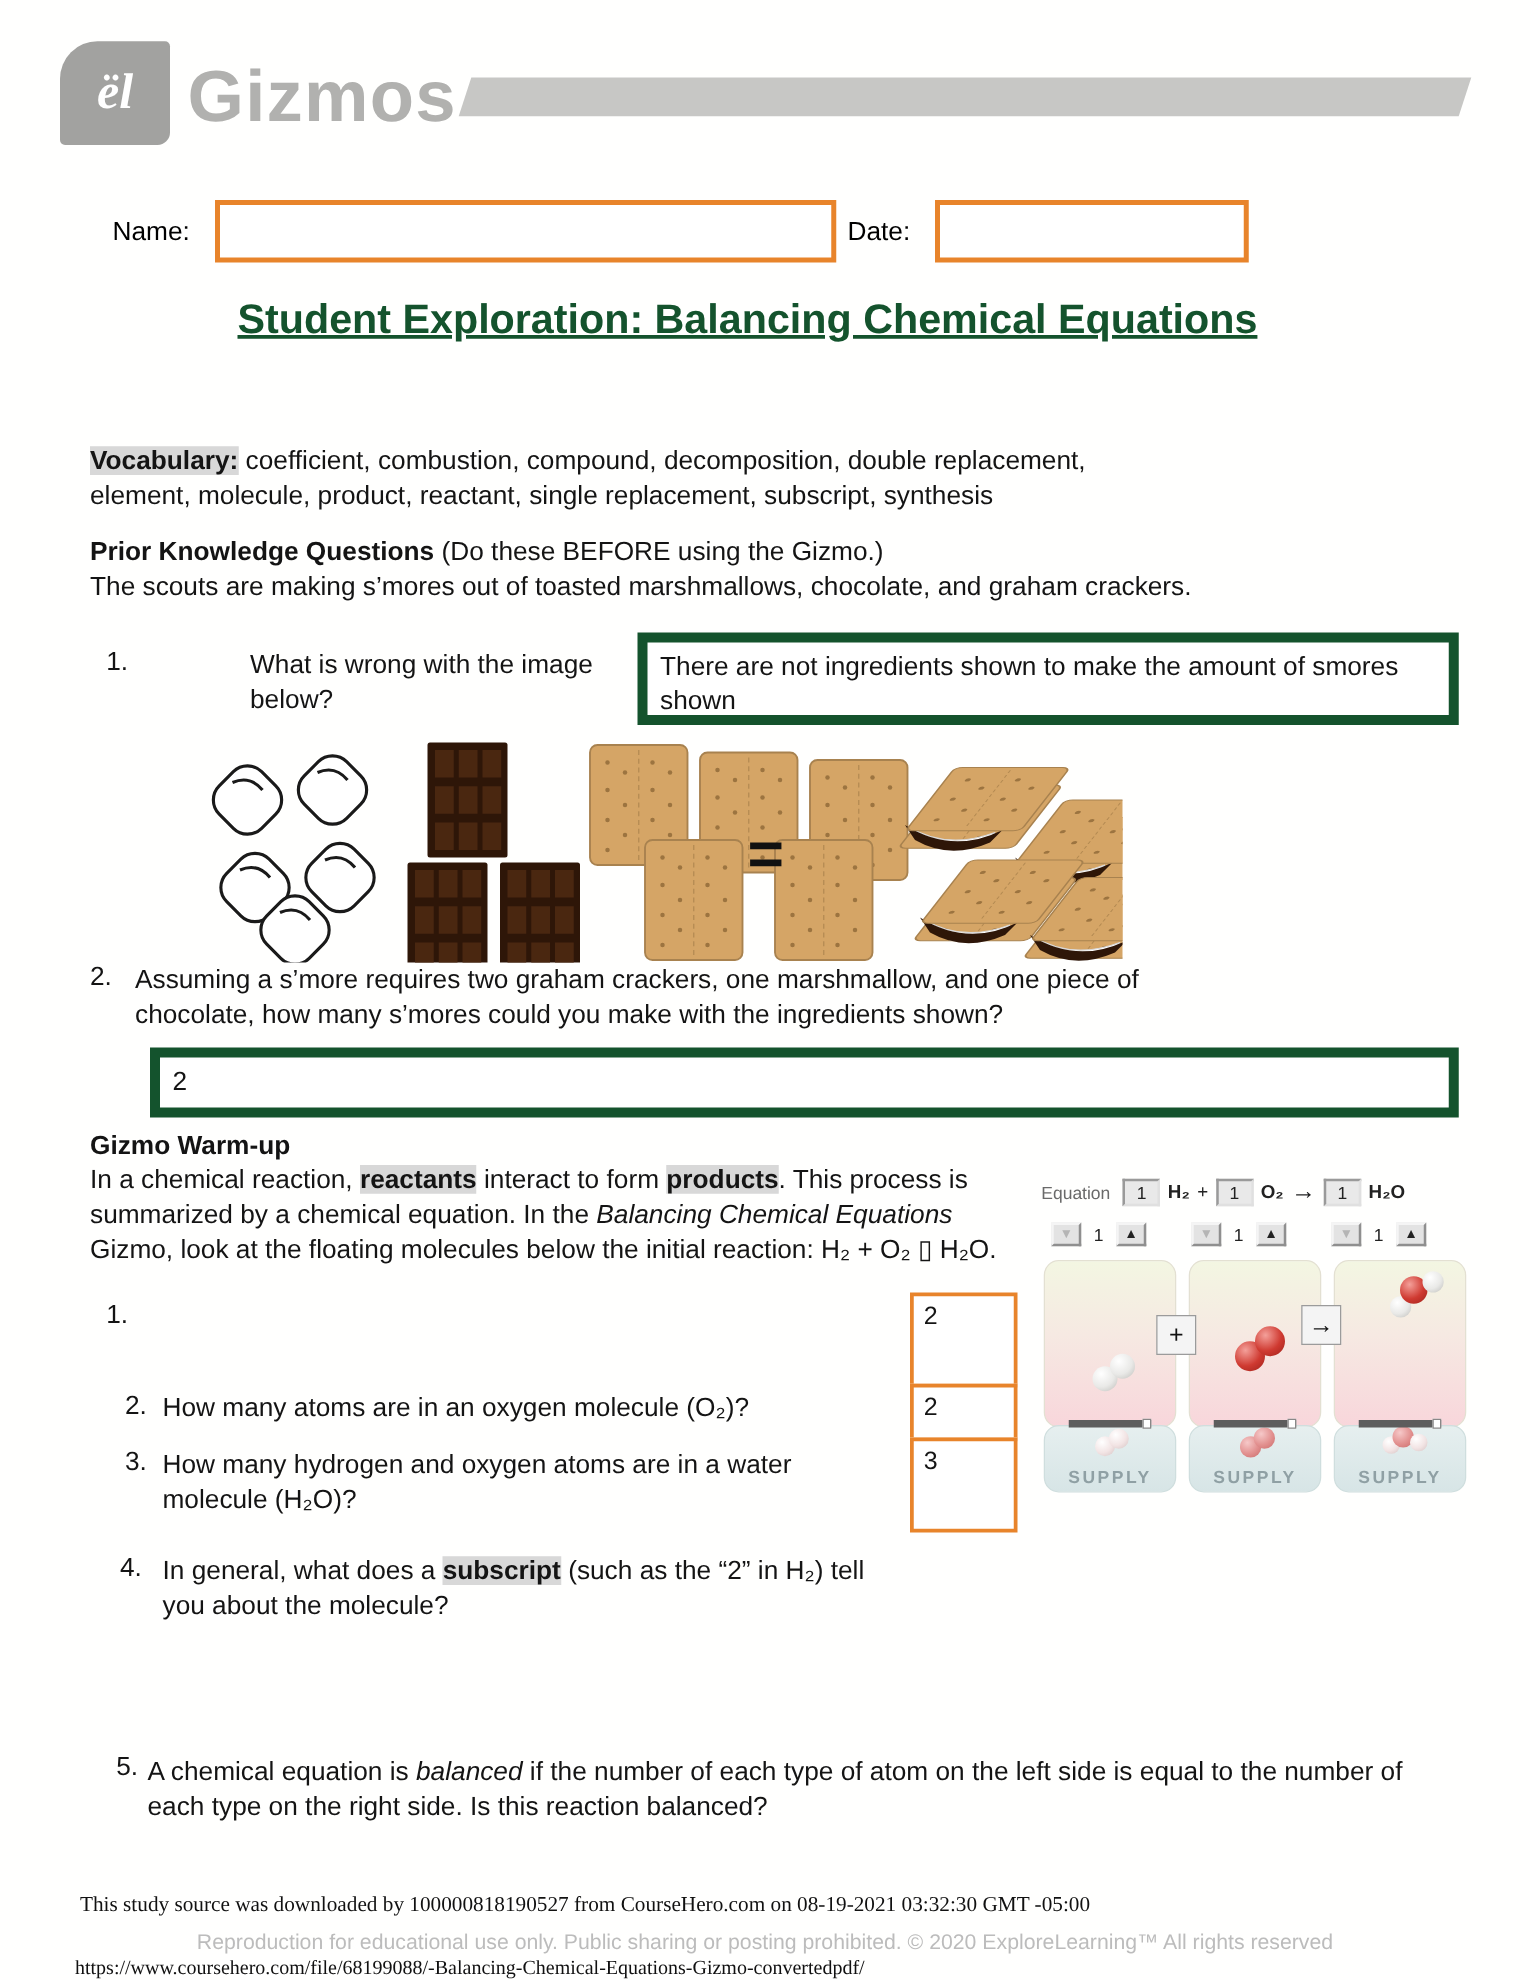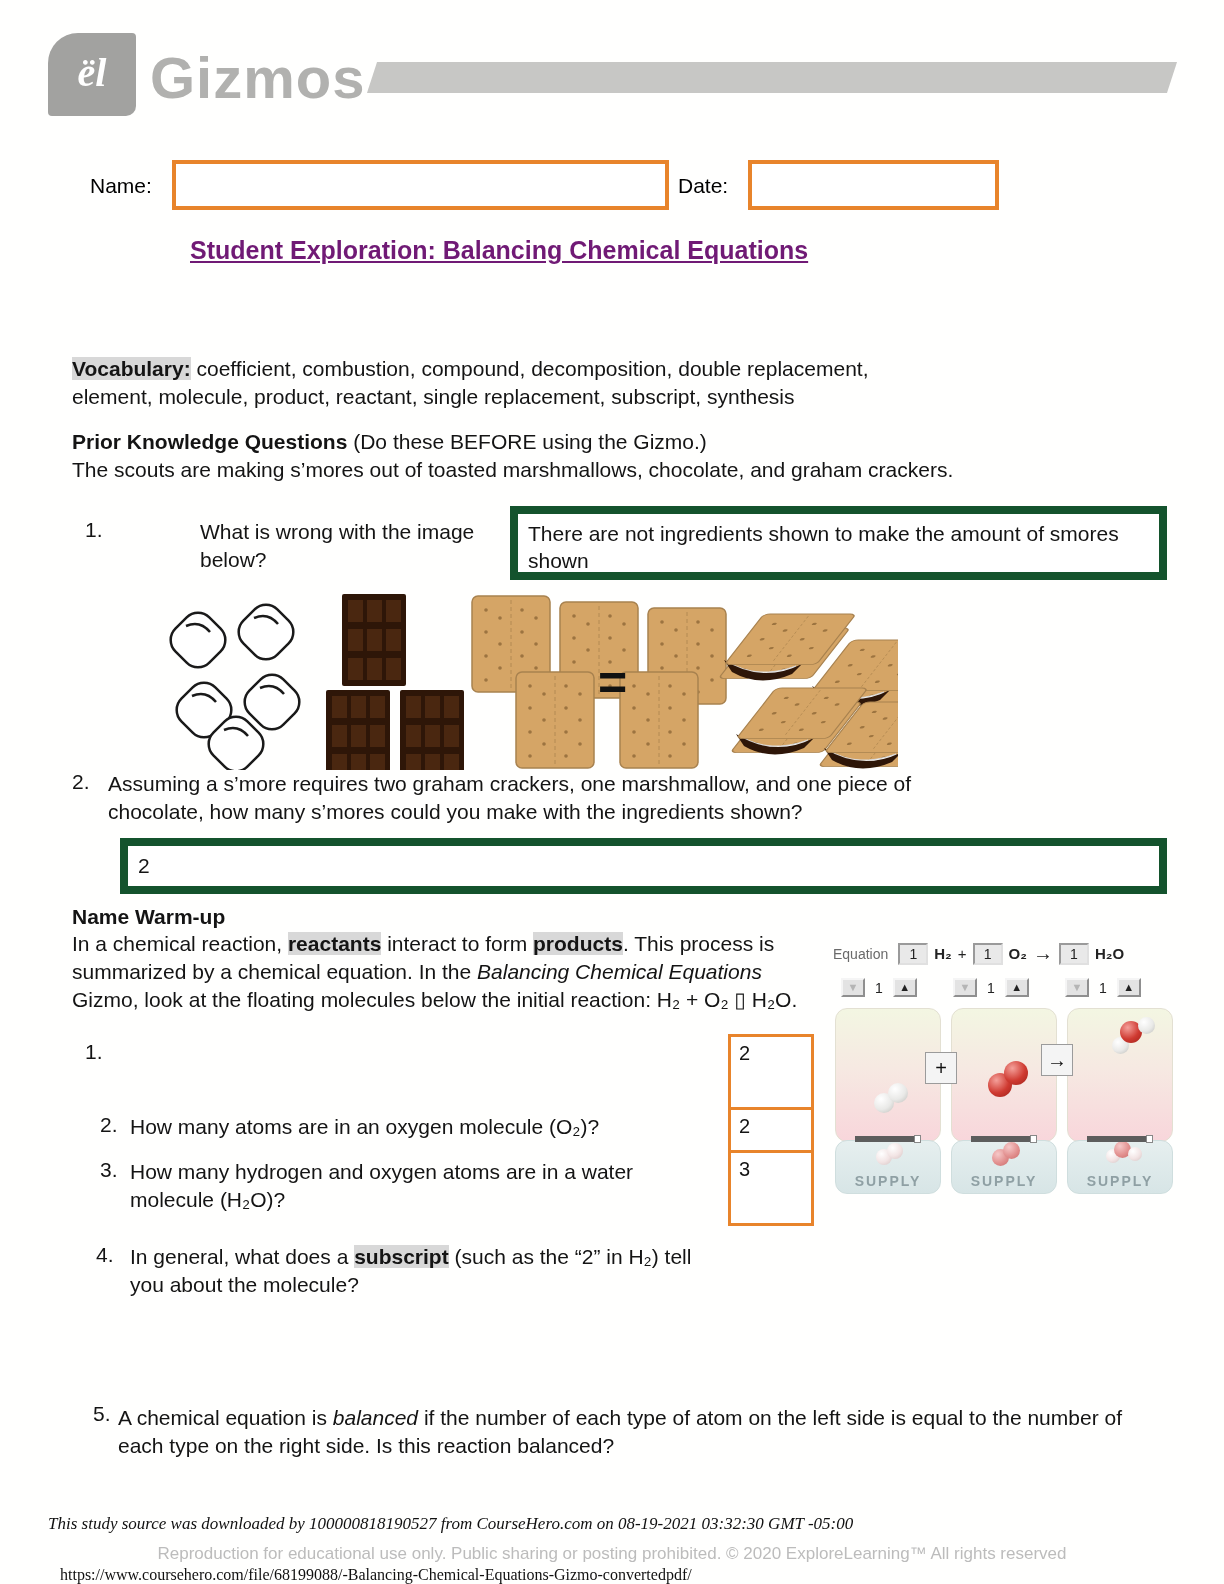--- a/index.html
+++ b/index.html
@@ -26,21 +26,21 @@
     left:372px; top:62px; width:800px; height:31px; background:#c7c7c5;
     transform:skewX(-18deg);
   }
 
   
   .field-label { font-size:21px; color:#000; }
   .input-box { border:4px solid #e8842b; background:#fff; }
 
   
   .doc-title {
-    font-size:25px; font-weight:bold; color:#701a75; text-decoration:underline;
+    font-size:33px; font-weight:bold; color:#14532d; text-decoration:underline;
   }
   .directions { font-size:22px; font-weight:bold; color:#e8842b; line-height:1.35; }
 
   .body-text { font-size:21px; line-height:1.33; }
   .hl { background:#d8d8d8; }
   .b { font-weight:bold; }
   .i { font-style:italic; }
 
   .qnum { font-size:21px; }
   .answer-box {
@@ -224,21 +224,21 @@
       <use href="#smore" x="572" y="96"></use>
       <use href="#smore" x="660" y="118" transform="translate(0,-8)"></use>
     </svg>
     <div style="position:absolute; left:440px; top:62px; font-size:50px; font-weight:bold; color:#111;">=</div>
   </div>
 
   <div class="abs qnum" style="left:72px; top:770px;">2.</div>
   <div class="abs body-text" style="left:108px; top:770px; width:880px;">Assuming a s’more requires two graham crackers, one marshmallow, and one piece of chocolate, how many s’mores could you make with the ingredients shown?</div>
   <div class="abs answer-box" style="left:120px; top:838px; width:1047px; height:56px;"><span>2</span></div>
 
-  <div class="abs body-text b" style="left:72px; top:903px;">Name Warm-up</div>
+  <div class="abs body-text b" style="left:72px; top:903px;">Gizmo Warm-up</div>
   <div class="abs body-text" style="left:72px; top:930px; width:745px;">
     <span>In a chemical reaction, </span><span class="hl b">reactants</span><span> interact to form </span><span class="hl b">products</span><span>. This process is summarized by a chemical equation. In the </span><span class="i">Balancing Chemical Equations</span><span> Gizmo, look at the floating molecules below the initial reaction: H₂ + O₂ ▯ H₂O.</span>
   </div>
 
   <div class="abs gizmo">
     <div class="eq-row">
       <span class="eq-label">Equation</span>
       <span class="coef">1</span>
       <span class="formula">H₂</span>
       <span class="op">+</span>
@@ -329,17 +329,17 @@
     <div class="stack-box" style="height:76px;"><span>2</span></div>
     <div class="stack-box" style="height:46px;"><span>2</span></div>
     <div class="stack-box" style="height:76px;"><span>3</span></div>
   </div>
 
   <div class="abs qnum" style="left:93px; top:1402px;">5.</div>
   <div class="abs body-text" style="left:118px; top:1404px; width:1010px;">
     <span>A chemical equation is </span><span class="i">balanced</span><span> if the number of each type of atom on the left side is equal to the number of each type on the right side. Is this reaction balanced?</span>
   </div>
 
-  <div class="abs footer-serif" style="left:48px; top:1514px;font-style:italic;">This study source was downloaded by 100000818190527 from CourseHero.com on 08-19-2021 03:32:30 GMT -05:00</div>
+  <div class="abs footer-serif" style="left:64px; top:1514px;">This study source was downloaded by 100000818190527 from CourseHero.com on 08-19-2021 03:32:30 GMT -05:00</div>
   <div class="abs footer-gray" style="left:0px; top:1544px; width:1224px; text-align:center;">Reproduction for educational use only. Public sharing or posting prohibited. © 2020 ExploreLearning™ All rights reserved</div>
   <div class="abs footer-serif" style="left:60px; top:1566px; font-size:16px;"><a class="plain">https://www.coursehero.com/file/68199088/-Balancing-Chemical-Equations-Gizmo-convertedpdf/</a></div>
 
 </div>
 
 </body></html>

